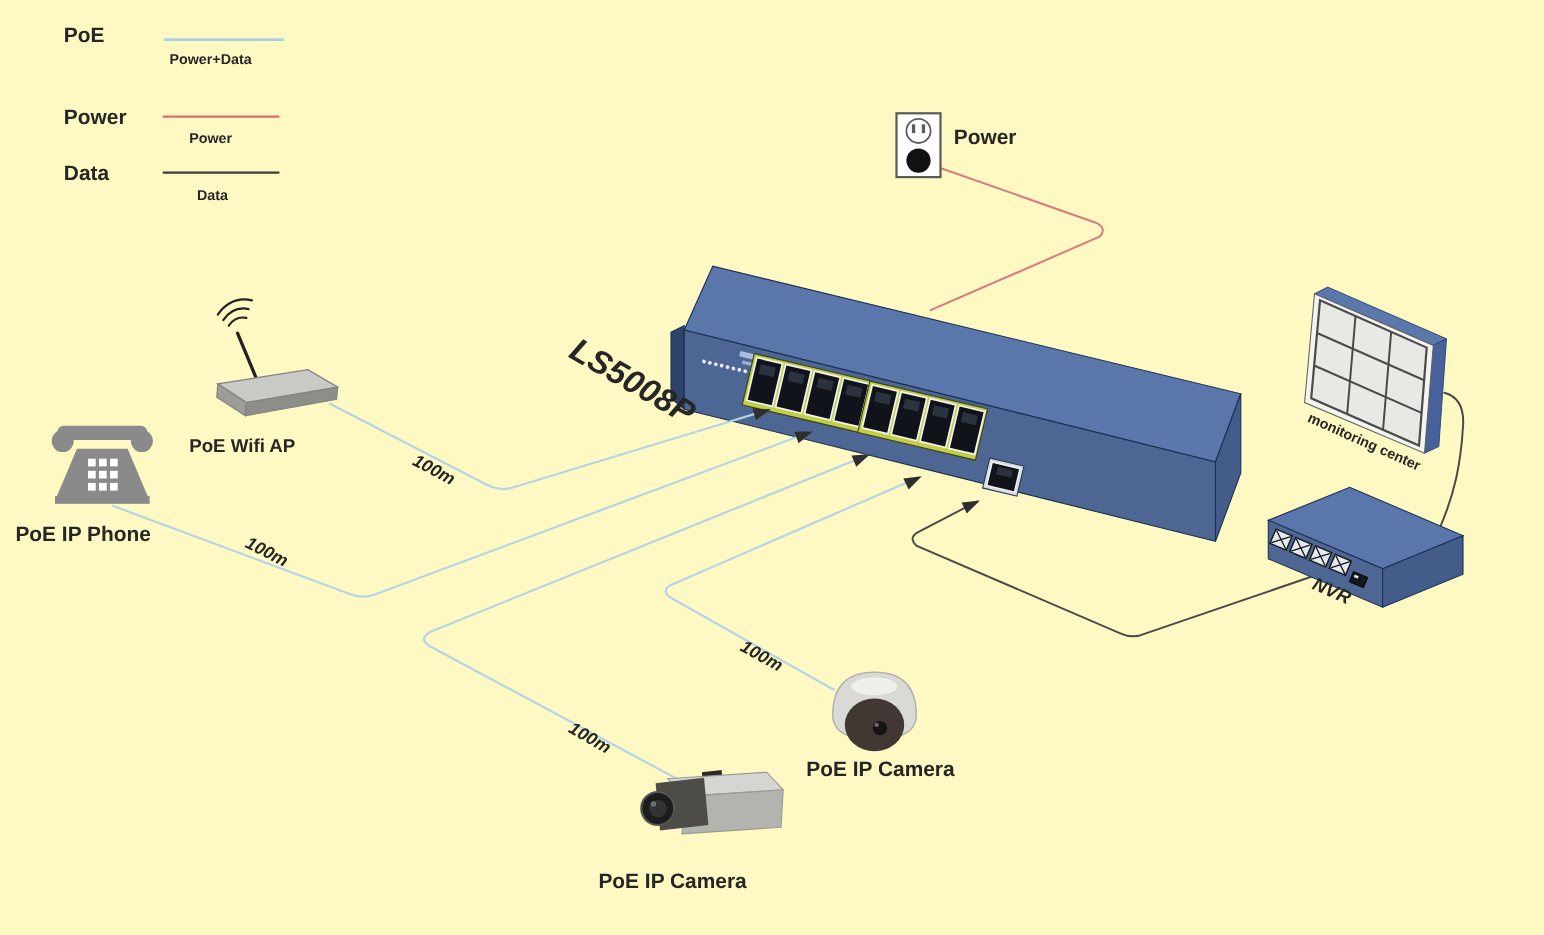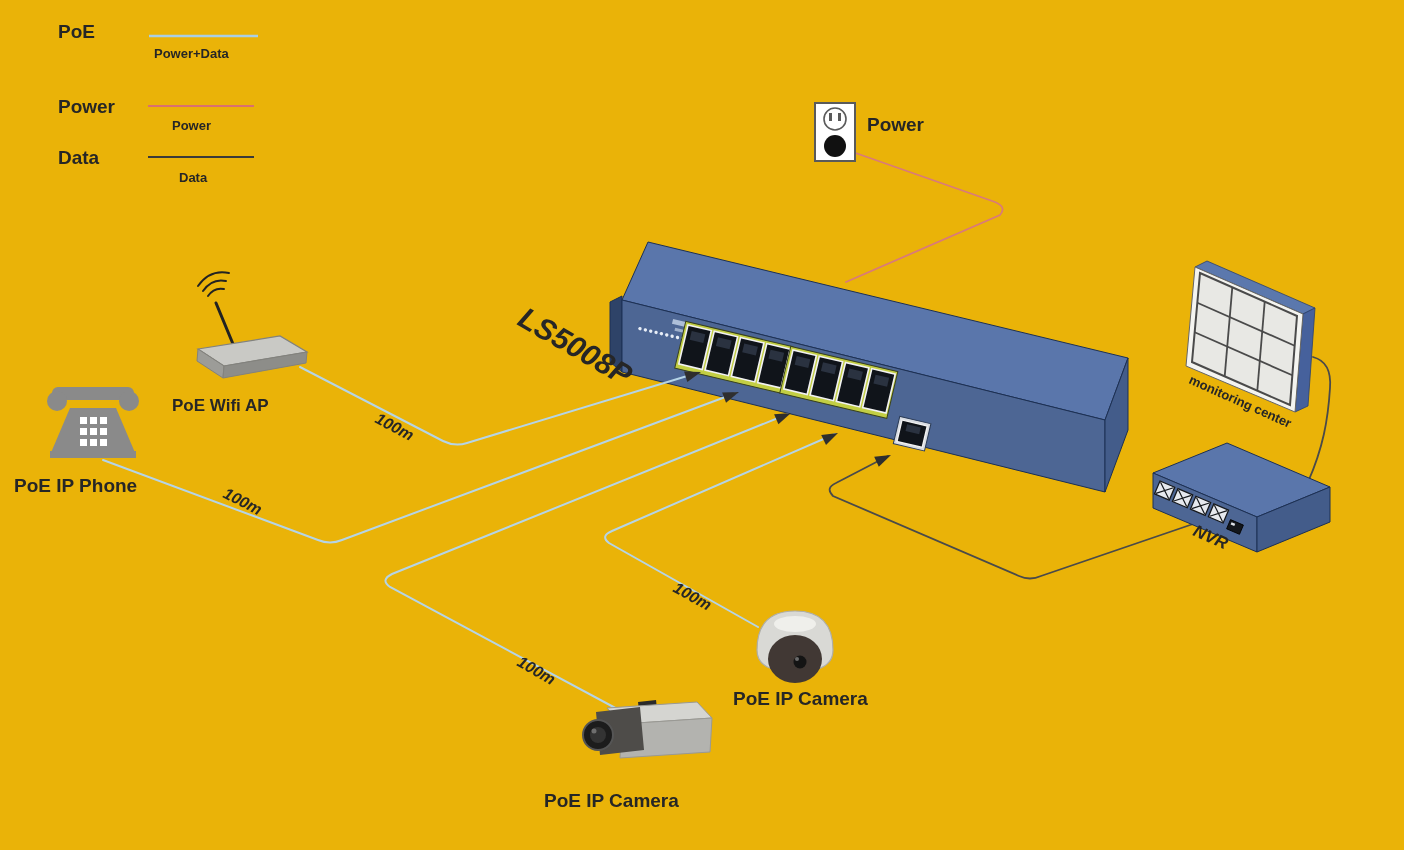--- a/index.html
+++ b/index.html
@@ -1,16 +1,16 @@
 <!DOCTYPE html>
 <html><head>
 <meta charset="utf-8">
 <style>
   html,body{margin:0;padding:0;background:#ffffff;}
-  .stage{position:relative;width:1404px;height:850px;background:#eab308;overflow:hidden;}
+  .stage{position:relative;width:1404px;height:850px;background:#fef9c3;overflow:hidden;}
   svg{display:block;}
   text{font-family:"Liberation Sans","DejaVu Sans",sans-serif;fill:#262626;}
   .key-label{font-size:19px;font-weight:bold;}
   .sub-label{font-size:13px;font-weight:bold;}
   .dev-label{font-size:19px;font-weight:bold;}
   .dev-label-sm{font-size:17px;font-weight:bold;}
   .len-label{font-size:16px;font-weight:bold;font-style:italic;}
   .model-label{font-size:30px;font-weight:bold;font-style:italic;}
   .nvr-label{font-size:17px;font-weight:bold;font-style:italic;}
   .mon-label{font-size:13px;font-weight:bold;}

